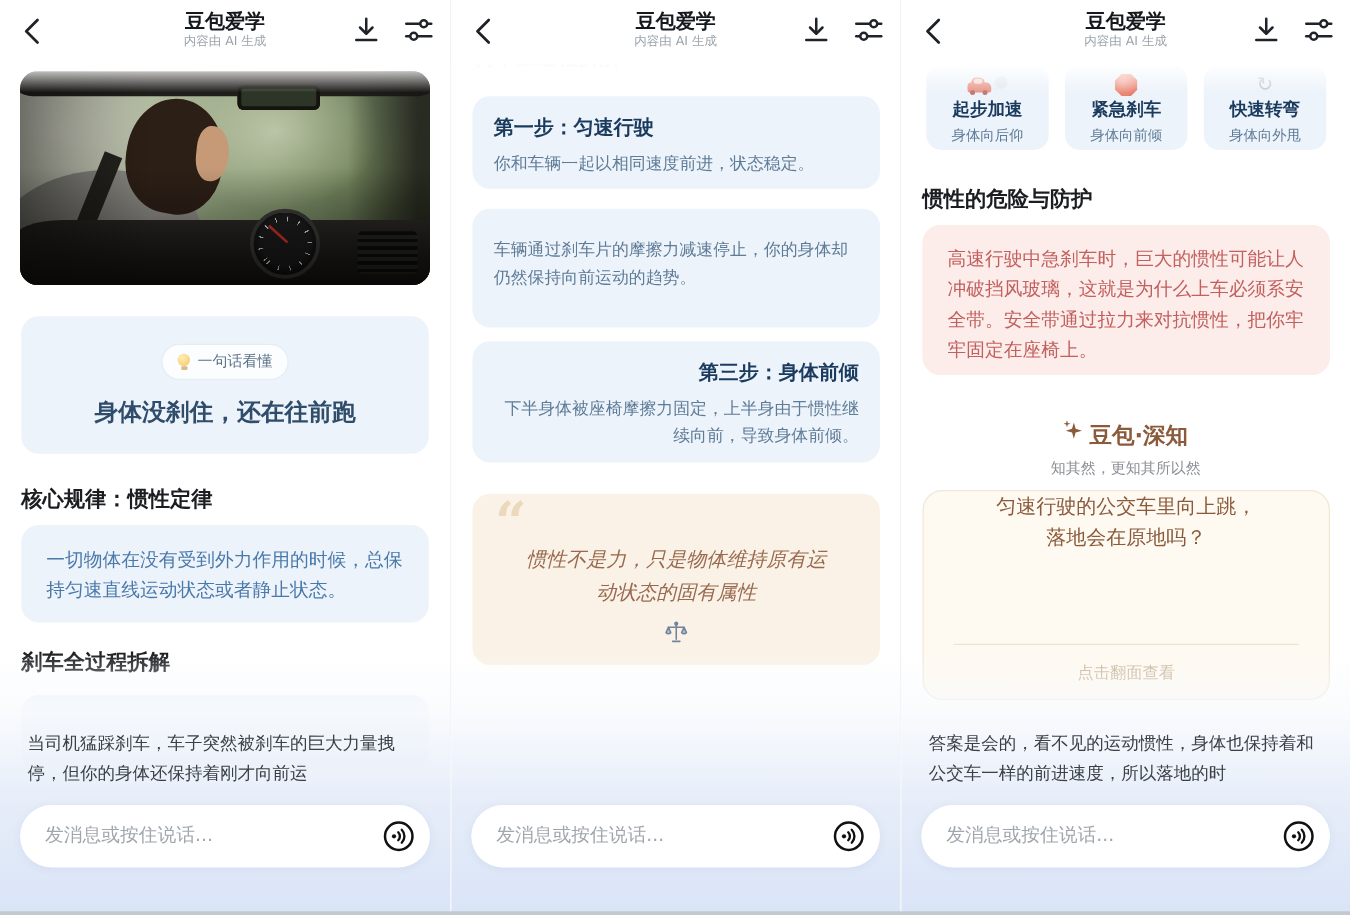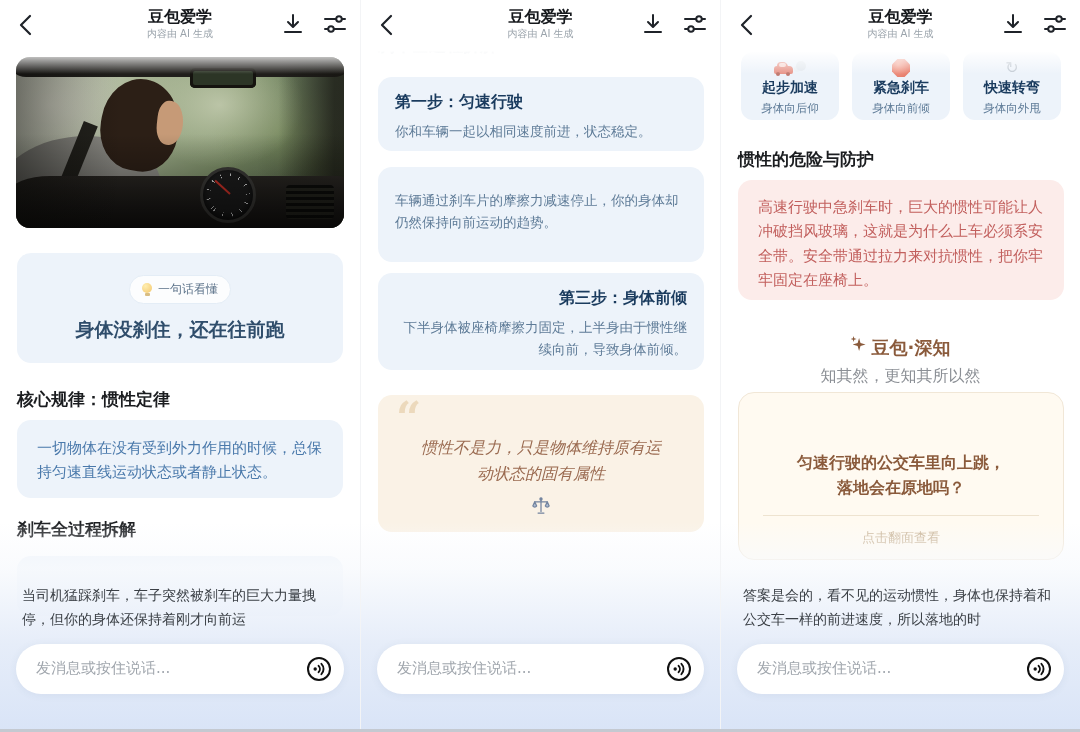--- a/index.html
+++ b/index.html
@@ -115,25 +115,25 @@
     color:var(--danger_red,#c2605e);}
 
   .deep-head{position:absolute;left:0;right:0;top:336px;text-align:center;}
   .deep-brand{display:inline-flex;gap:6px;font-size:18px;font-weight:bold;
     color:var(--deep_brown,#8a5a3b);}
   .spark{position:relative;width:15px;height:15px;}
   .spark::before{content:"";position:absolute;left:2px;top:2px;width:13px;height:13px;background:var(--deep_brown,#8a5a3b);
     clip-path:polygon(50% 0,61% 39%,100% 50%,61% 61%,50% 100%,39% 61%,0 50%,39% 39%);}
   .spark::after{content:"";position:absolute;left:0;top:0;width:6px;height:6px;background:var(--deep_brown,#8a5a3b);
     clip-path:polygon(50% 0,61% 39%,100% 50%,61% 61%,50% 100%,39% 61%,0 50%,39% 39%);}
-  .deep-tag{margin-top:6px;font-size:16px;color:#8b8f95;}
+  .deep-tag{margin-top:6px;font-size:12px;color:#8b8f95;}
 
   .flip-card{position:absolute;left:17px;top:392px;width:326px;height:168px;border-radius:16px;
     background:var(--flip_bg,#fffaf1);border:1px solid #f1e7d7;text-align:center;cursor:pointer;}
-  .flip-q{margin-top:58px;font-size:16px;font-weight:bold;line-height:1.55;color:var(--deep_brown,#8a5a3b);
+  .flip-q{font-size:16px;font-weight:normal;line-height:1.55;color:var(--deep_brown,#8a5a3b);
     white-space:pre-line;}
   .flip-div{position:absolute;left:24px;right:24px;top:122px;height:1px;background:#eee3d0;}
   .flip-hint{position:absolute;left:0;right:0;top:136px;font-size:13px;color:#c8b294;}
 
   
   .bottom{position:absolute;left:0;right:0;bottom:0;height:210px;z-index:20;
     background:linear-gradient(180deg,rgba(255,255,255,0) 0%,rgba(248,250,253,.8) 22%,#e6edf9 58%,#d9e4f7 100%);}
   .stream{position:absolute;left:22px;right:20px;top:62px;font-size:14px;line-height:1.68;color:#3b4046;}
   .inputbar{position:absolute;left:16px;right:16px;top:122px;height:50px;background:#fff;border-radius:26px;
     box-shadow:0 1px 8px rgba(60,80,120,.07);}

